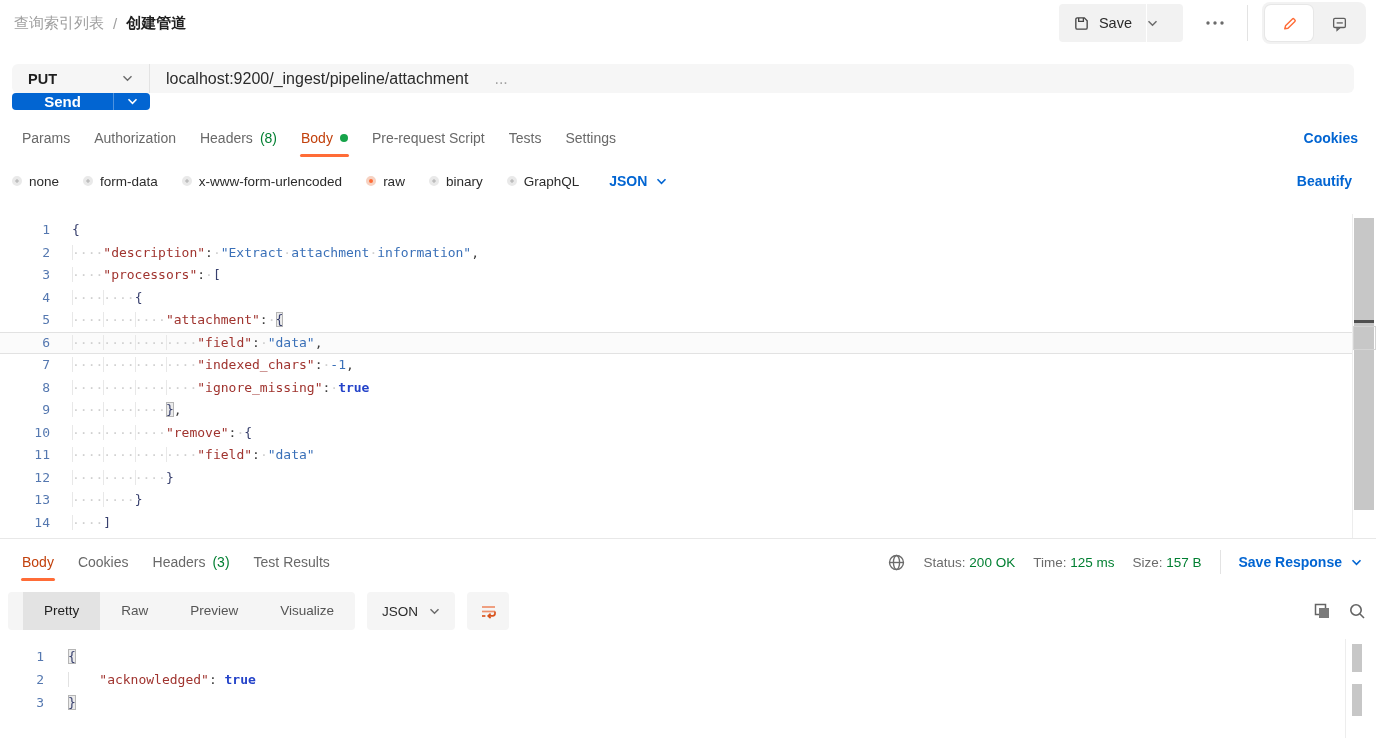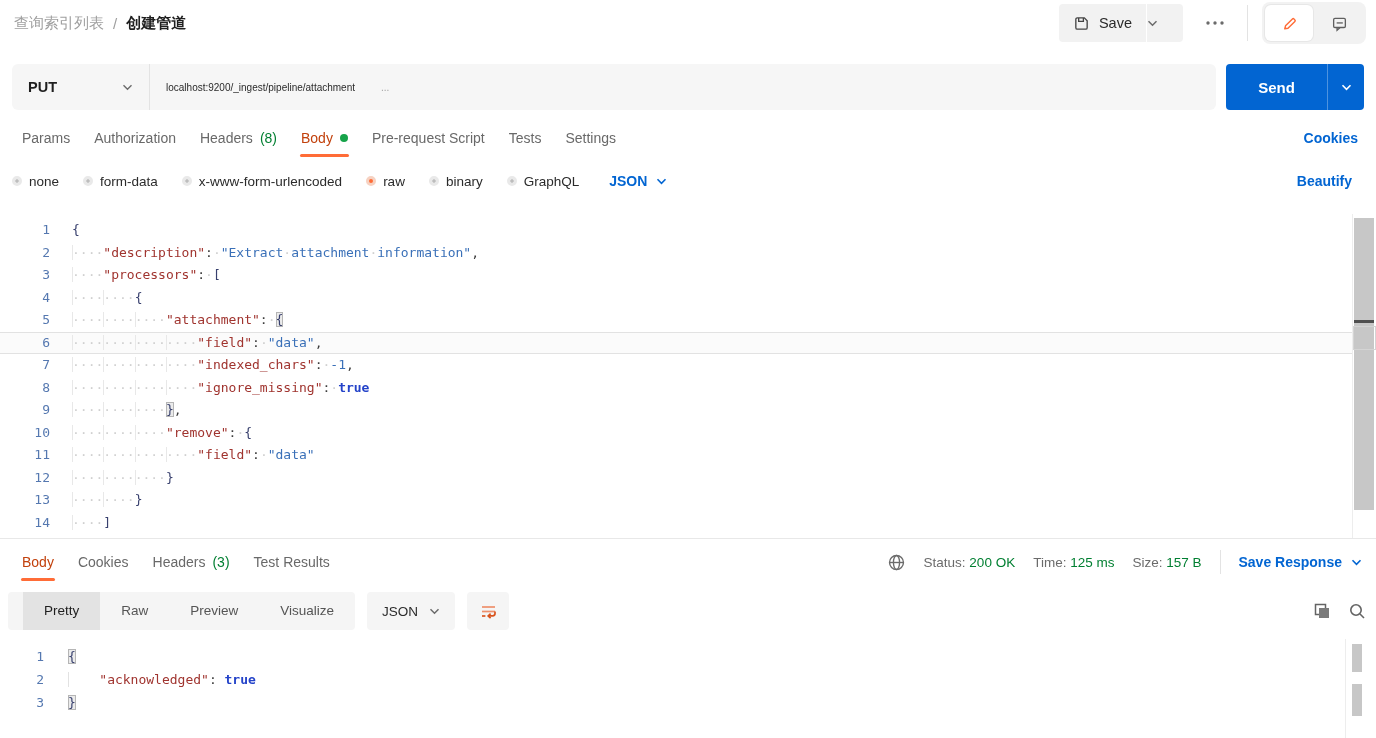--- a/index.html
+++ b/index.html
@@ -16,24 +16,24 @@
   .btn-gray { background:#f2f2f2; border:none; display:flex; align-items:center; justify-content:space-between; cursor:pointer; }
   .save-main { height:38px; padding:0 14px; gap:9px; border-radius:4px 0 0 4px; font-size:14.5px; color:#2b2b2b; font-family:inherit; }
   .save-caret { height:38px; width:36px; border-radius:0 4px 4px 0; margin-left:1px; }
   .more-btn { background:transparent; border:none; margin-left:14px; width:36px; height:38px; display:flex; align-items:center; justify-content:center; cursor:pointer; }
   .vdiv { width:1px; height:36px; background:#e3e3e3; margin:0 14px; }
   .seg-icons { background:#f2f2f2; border-radius:8px; padding:3px; display:flex; gap:2px; }
   .seg-icon { width:48px; height:36px; display:flex; align-items:center; justify-content:center; border-radius:6px; cursor:pointer; }
   .seg-icon.active { background:#fff; box-shadow:0 0 0 1px #e7e7e7; }
 
   
-  .request-row { display:flex; margin:18px 12px 0; height:46px; }
+  .request-row { display:flex; margin:18px 12px 0; height:46px;flex-direction:column; }
   .url-box { flex:1; display:flex; background:#f6f6f6; border-radius:6px; margin-right:10px; }
   .method { width:138px; display:flex; align-items:center; justify-content:space-between; padding:0 16px; border-right:1px solid #e3e3e3; font-size:14.5px; font-weight:bold; color:#1f1f1f; cursor:pointer; }
-  .url-input { flex:1; display:flex; align-items:center; padding:0 16px; font-size:10px; color:#2b2b2b; cursor:text;gap:24px; }
+  .url-input { flex:1; display:flex; align-items:center; padding:0 16px; font-size:16px; color:#2b2b2b; cursor:text;gap:24px; }
   .url-ellipsis { color:#a3a3a3; margin-left:2px; }
   .send-btn { width:138px; display:flex; background:#0265d2; border-radius:4px; color:#fff; cursor:pointer; }
   .send-main { flex:1; display:flex; align-items:center; justify-content:center; font-size:15px; font-weight:bold; border-right:1px solid rgba(255,255,255,.3); }
   .send-caret { width:36px; display:flex; align-items:center; justify-content:center; }
 
   
   .req-tabs { display:flex; align-items:center; height:40px; padding:0 10px; margin-top:8px; font-size:14px; color:#696969; }
   .tab { position:relative; padding:0 12px; height:40px; line-height:40px; cursor:pointer; display:flex; align-items:center; gap:7px; white-space:nowrap; }
   .tab.active { color:#c2410c; }
   .tab.active::after { content:""; position:absolute; left:11px; right:11px; bottom:1px; height:3px; background:#ff6c37; border-radius:2px; }

